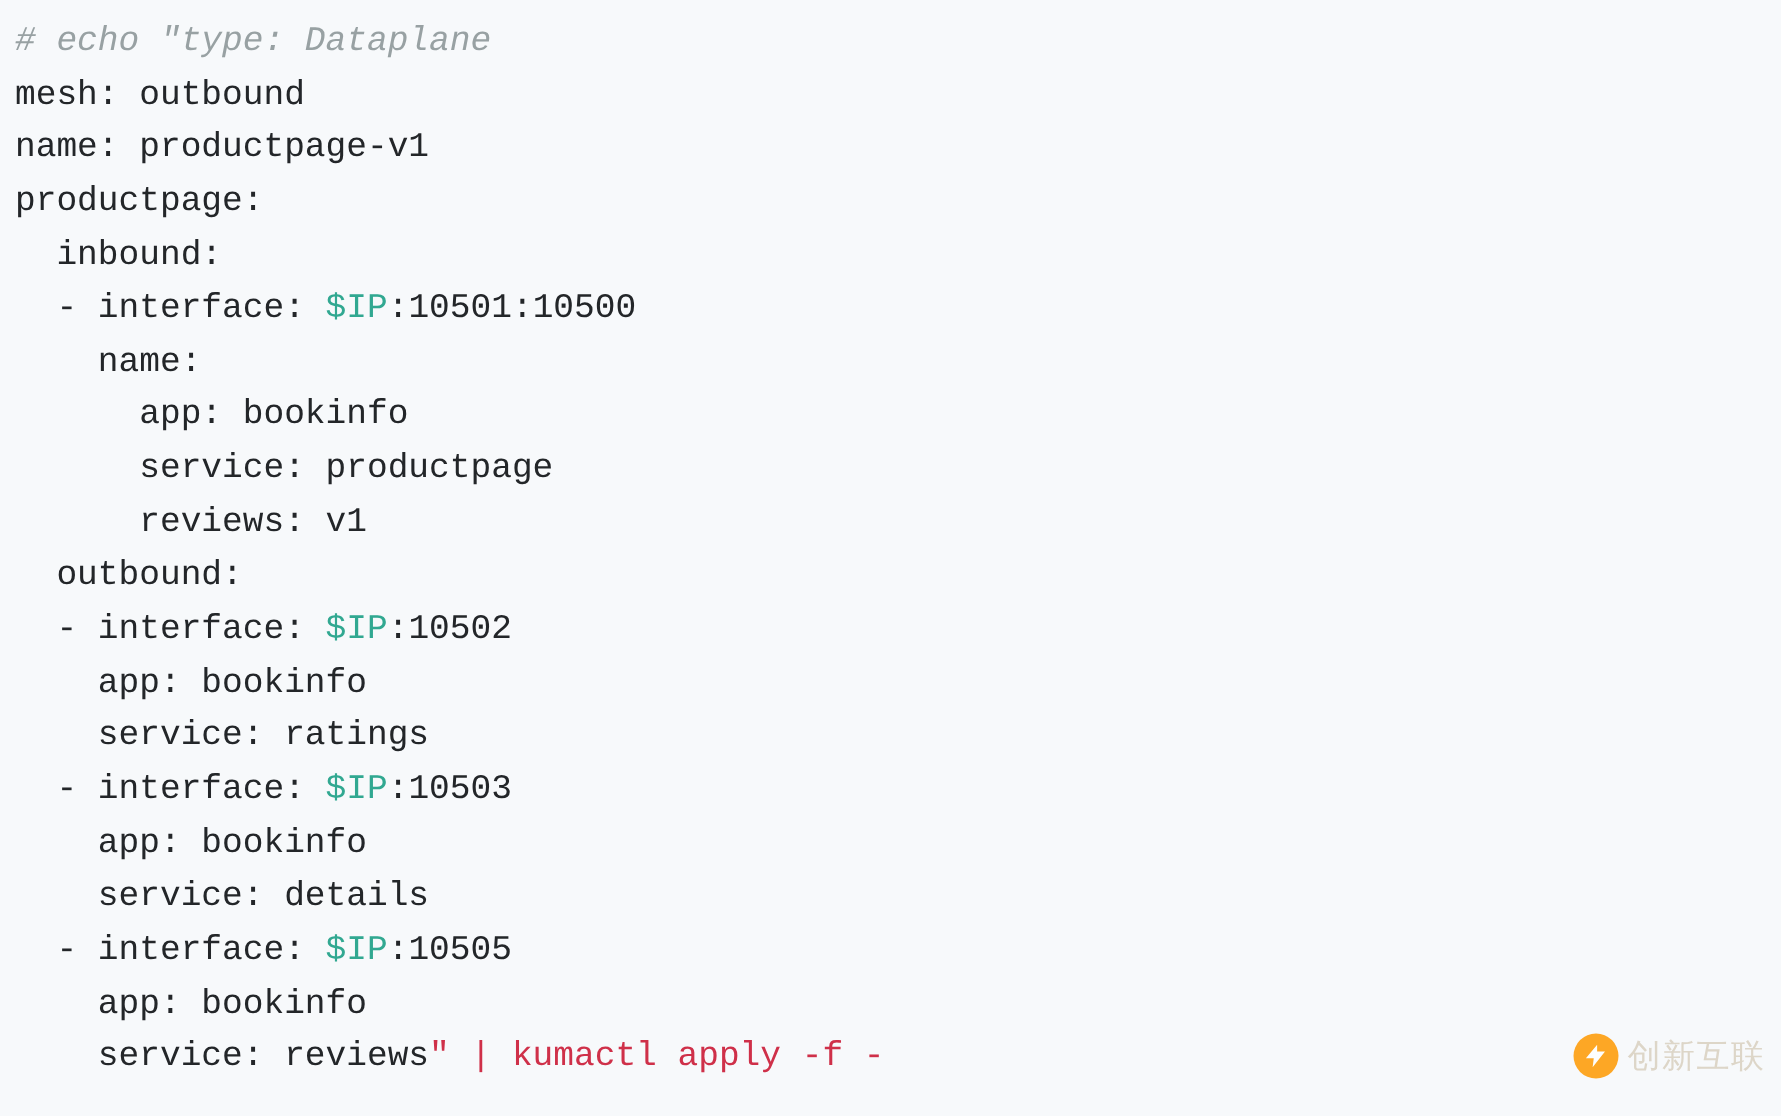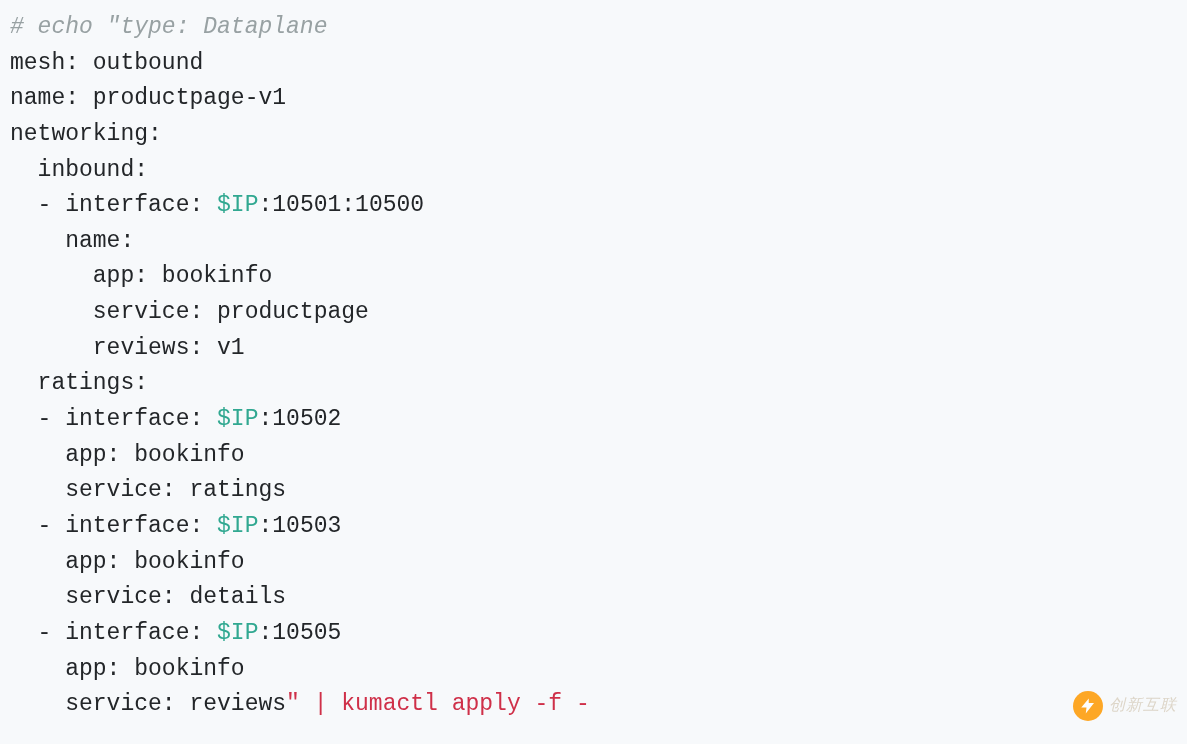--- a/index.html
+++ b/index.html
@@ -36,40 +36,39 @@
     width: 30px; height: 30px;
     border-radius: 50%;
     background: #ff9900;
     display: flex;
     align-items: center;
     justify-content: center;
   }
   .watermark .badge svg { display:block; }
   .watermark .txt {
     font-family: "PingFang SC","Helvetica Neue",Arial,sans-serif;
-    font-size: 16px;
+    font-size: 22px;
     color: #d9d0c0;
     letter-spacing: 1px;
-    font-style: italic;
   }
 </style>
 </head>
 <body>
 
 <pre><span class="comment"># echo "type: Dataplane</span>
 <span>mesh: outbound</span>
 <span>name: productpage-v1</span>
-<span>networking:</span>
+<span>productpage:</span>
 <span>  inbound:</span>
 <span><span>  - interface: </span><span class="var">$IP</span><span>:10501:10500</span></span>
 <span>    name:</span>
 <span>      app: bookinfo</span>
 <span>      service: productpage</span>
 <span>      reviews: v1</span>
-<span>  ratings:</span>
+<span>  outbound:</span>
 <span><span>  - interface: </span><span class="var">$IP</span><span>:10502</span></span>
 <span>    app: bookinfo</span>
 <span>    service: ratings</span>
 <span><span>  - interface: </span><span class="var">$IP</span><span>:10503</span></span>
 <span>    app: bookinfo</span>
 <span>    service: details</span>
 <span><span>  - interface: </span><span class="var">$IP</span><span>:10505</span></span>
 <span>    app: bookinfo</span>
 <span><span>    service: reviews</span><span class="str">" | kumactl apply -f -</span></span></pre>
 

